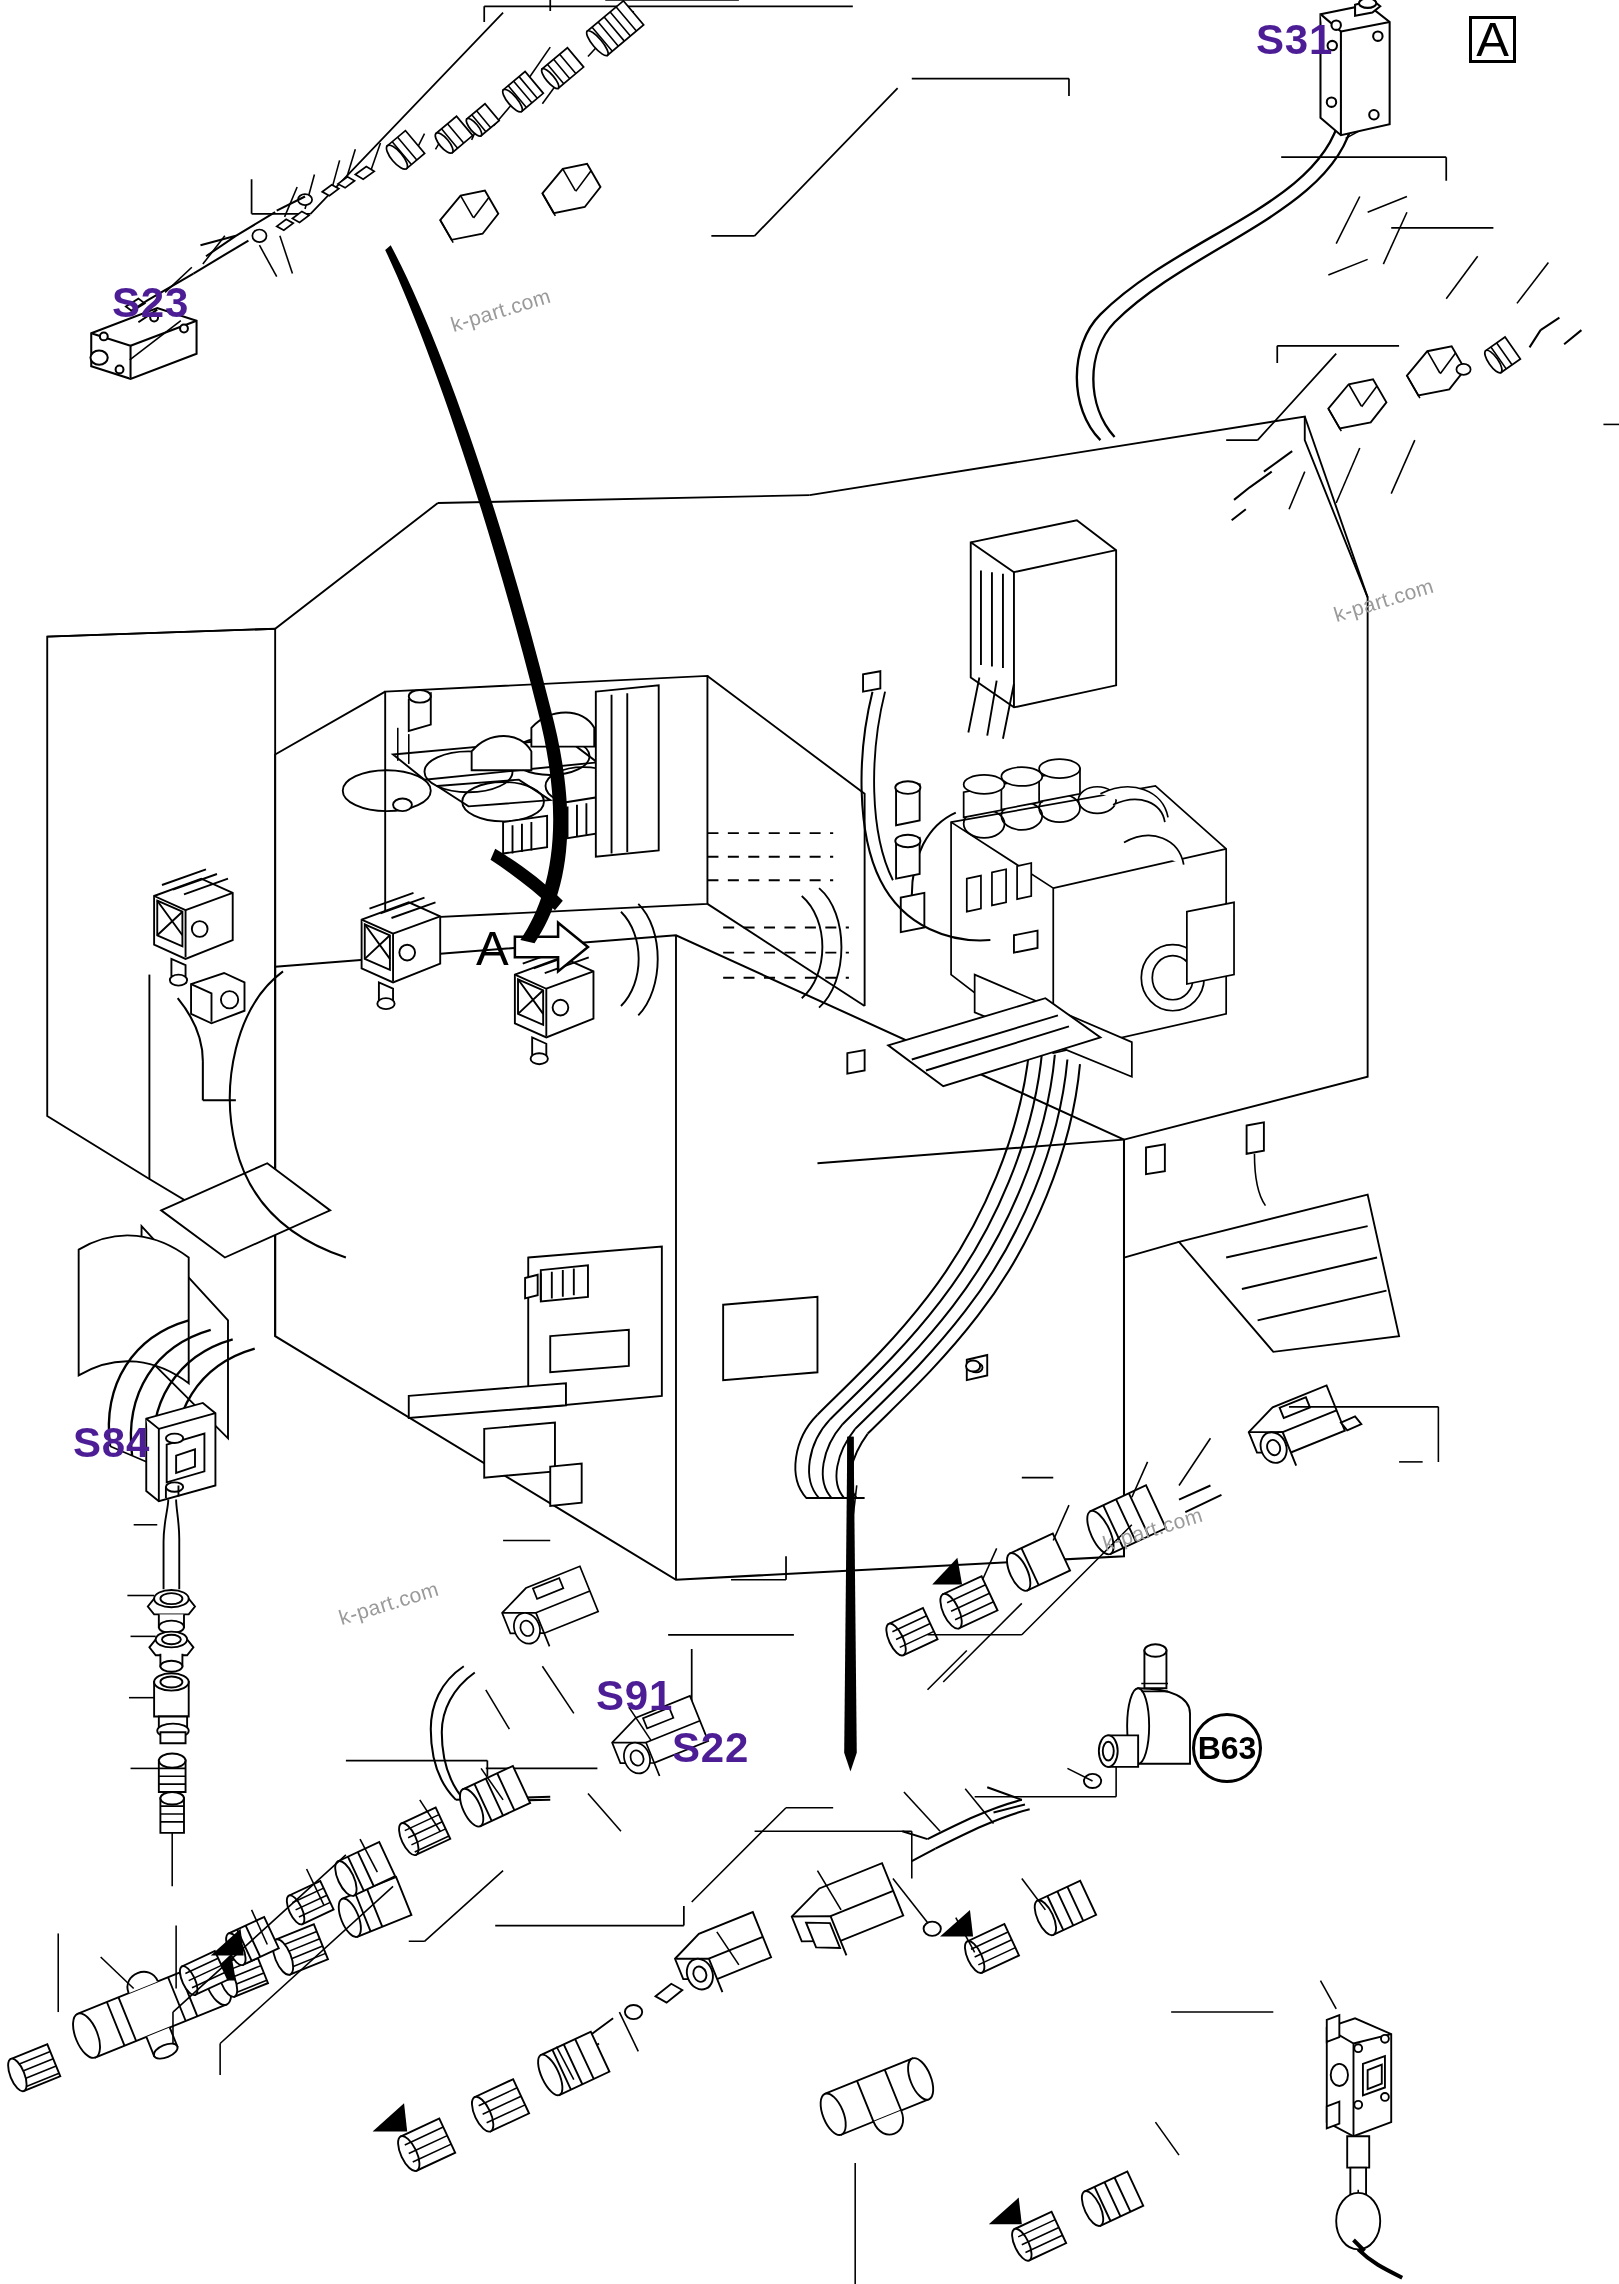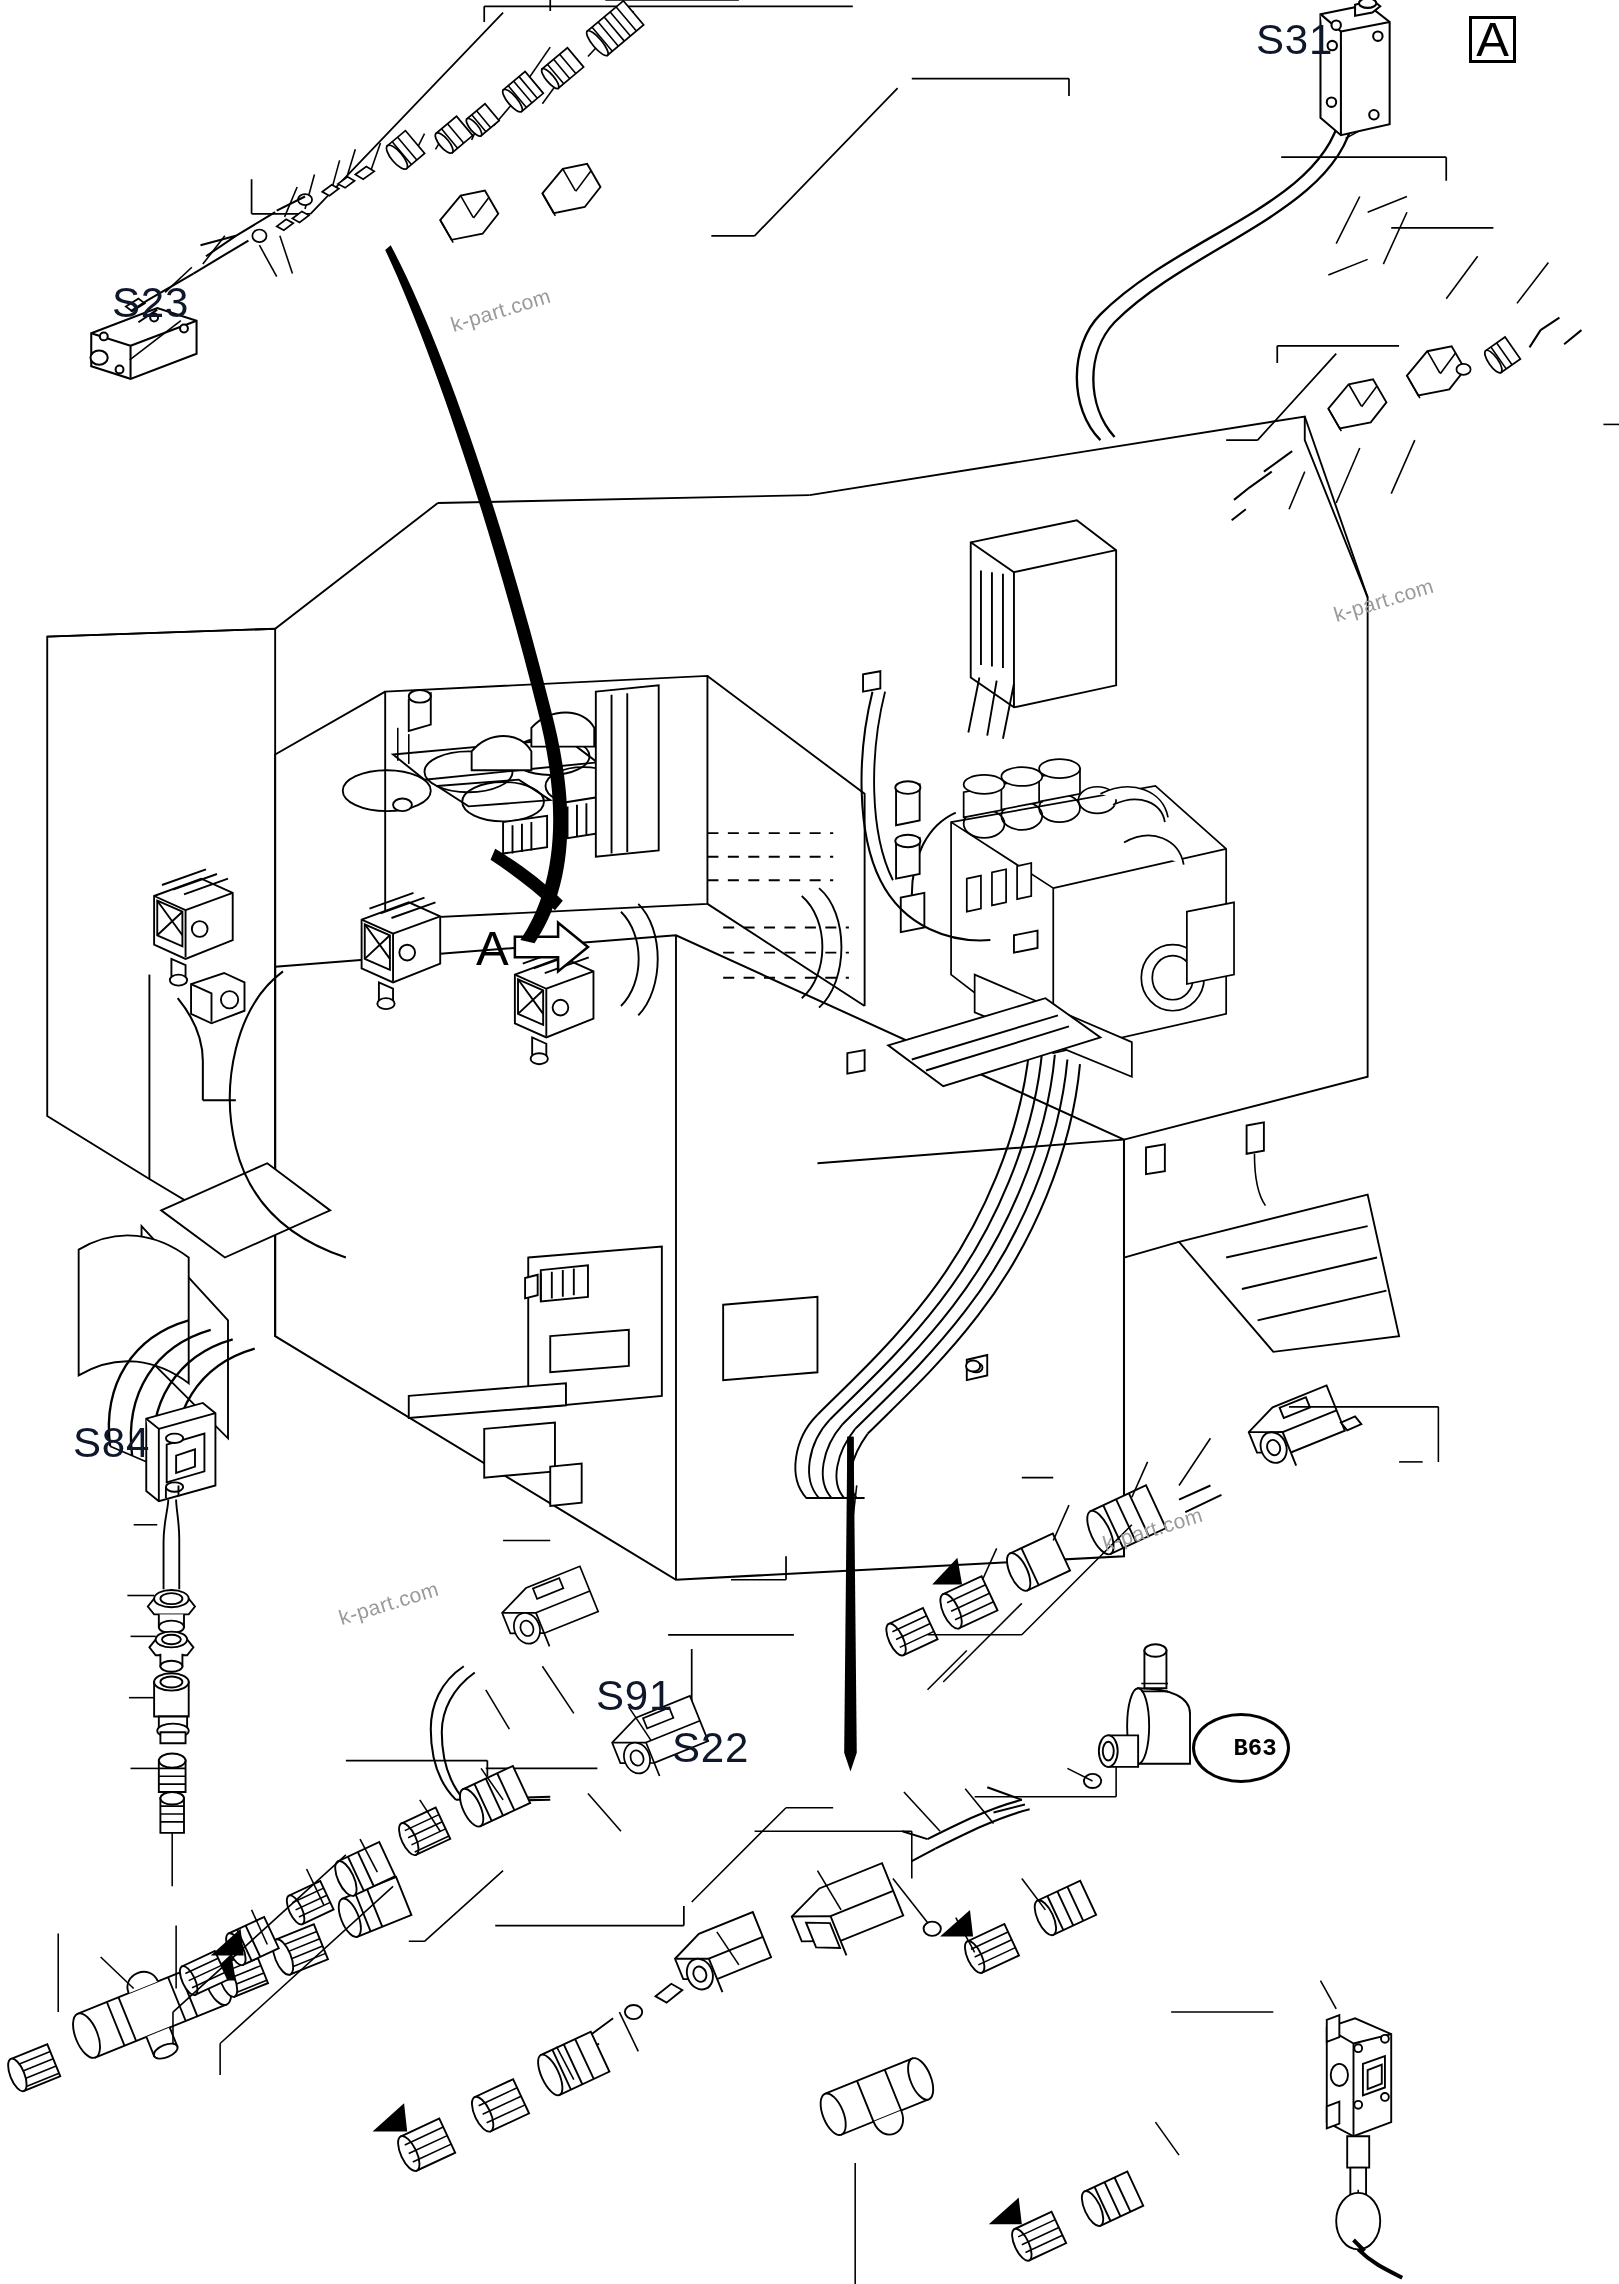--- a/index.html
+++ b/index.html
@@ -1,24 +1,24 @@
 <!DOCTYPE html>
 <html style="font-size:12.6px"><head>
 <meta charset="utf-8">
 <style>
   html,body{margin:0;padding:0;background:#fff;}
   body{font-family:"Liberation Sans",sans-serif;}
   #page{position:relative;width:1620px;height:2284px;background:#fff;overflow:hidden;}
   #page svg{position:absolute;left:0;top:0;}
-  .lbl{position:absolute;font-family:"Liberation Sans",sans-serif;font-weight:normal;color:#0f172a;white-space:nowrap;}
+  .lbl{position:absolute;font-family:"Liberation Sans",sans-serif;font-weight:bold;color:#4c1d95;white-space:nowrap;}
   .lbl-s{font-size:42px;letter-spacing:0.8px;}
   .boxA{position:absolute;border:3.1px solid #000;display:flex;align-items:center;justify-content:center;
         font-size:49px;font-weight:400;font-family:"Liberation Sans",sans-serif;}
   .circB{position:absolute;border:3.1px solid #000;border-radius:50%;display:flex;align-items:center;
-        justify-content:center;font-size:24px;font-weight:bold;font-family:Liberation Mono, monospace;padding-left:28px;}
+        justify-content:center;font-size:32px;font-weight:bold;font-family:Liberation Sans, sans-serif;}
   .detA{position:absolute;font-size:49px;font-family:"Liberation Sans",sans-serif;color:#000;}
   .wm{position:absolute;font-family:"Liberation Sans",sans-serif;font-size:21px;color:#9a9a9a;
       white-space:nowrap;transform:rotate(-17deg);transform-origin:left top;letter-spacing:0.4px;}
 </style>
 </head>
 <body>
 
 <div id="page">
 
 <svg width="1620" height="2284" viewBox="0 0 2061 2906">

